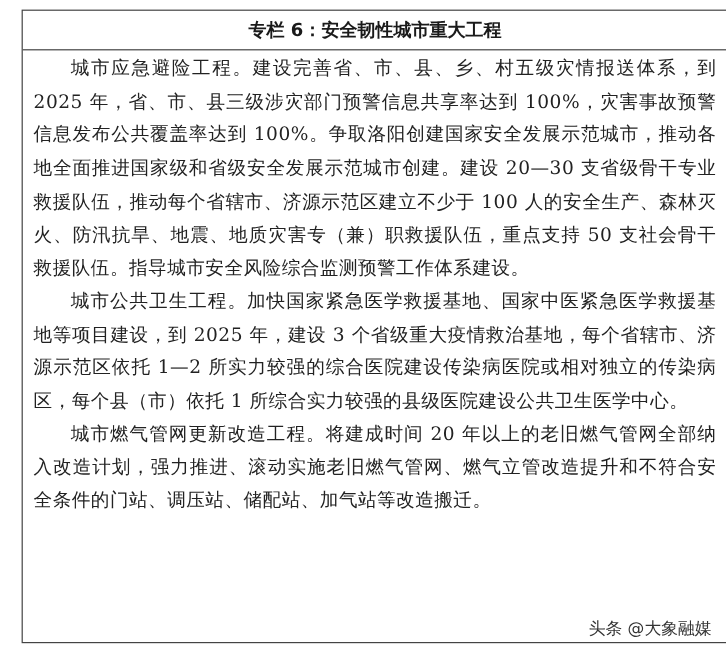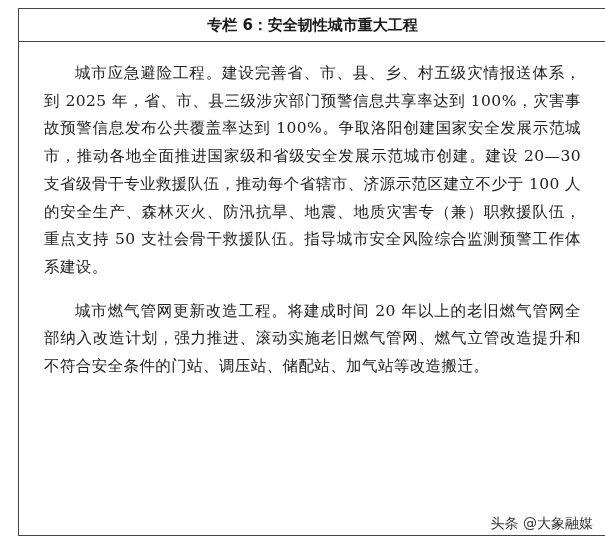--- a/index.html
+++ b/index.html
@@ -12,29 +12,30 @@
     height: 32px; border-bottom: 1px solid #444; display: flex;
     align-items: center; justify-content: center;
     font-family: "DejaVu Sans", sans-serif; font-weight: bold;
     font-size: 15px; color: #1a1a1a;
   }
   .content {
     padding: 2px 9px 0 9px;
     font-family: "DejaVu Serif", serif; font-size: 15.5px; color: #222;
     line-height: 27.7px; letter-spacing: 0.4px; text-align: justify;
   }
-  .para { margin: 16px; text-indent: 2em; }
+  .para { margin: 0; text-indent: 2em; }
   .watermark {
     position: absolute; right: 12px; bottom: 10px;
     font-family: "DejaVu Sans", sans-serif; font-size: 14px; color: #333;
   }
 </style>
 </head>
 <body>
 
 <div class="box">
   <div class="header">专栏 6：安全韧性城市重大工程</div>
   <div class="content">
     <p class="para">城市应急避险工程。建设完善省、市、县、乡、村五级灾情报送体系，到 2025 年，省、市、县三级涉灾部门预警信息共享率达到 100%，灾害事故预警信息发布公共覆盖率达到 100%。争取洛阳创建国家安全发展示范城市，推动各地全面推进国家级和省级安全发展示范城市创建。建设 20—30 支省级骨干专业救援队伍，推动每个省辖市、济源示范区建立不少于 100 人的安全生产、森林灭火、防汛抗旱、地震、地质灾害专（兼）职救援队伍，重点支持 50 支社会骨干救援队伍。指导城市安全风险综合监测预警工作体系建设。</p>
+    <p class="para">城市公共卫生工程。加快国家紧急医学救援基地、国家中医紧急医学救援基地等项目建设，到 2025 年，建设 3 个省级重大疫情救治基地，每个省辖市、济源示范区依托 1—2 所实力较强的综合医院建设传染病医院或相对独立的传染病区，每个县（市）依托 1 所综合实力较强的县级医院建设公共卫生医学中心。</p>
     <p class="para">城市燃气管网更新改造工程。将建成时间 20 年以上的老旧燃气管网全部纳入改造计划，强力推进、滚动实施老旧燃气管网、燃气立管改造提升和不符合安全条件的门站、调压站、储配站、加气站等改造搬迁。</p>
   </div>
 </div>
 <div class="watermark">头条 @大象融媒</div>
 
 </body></html>

